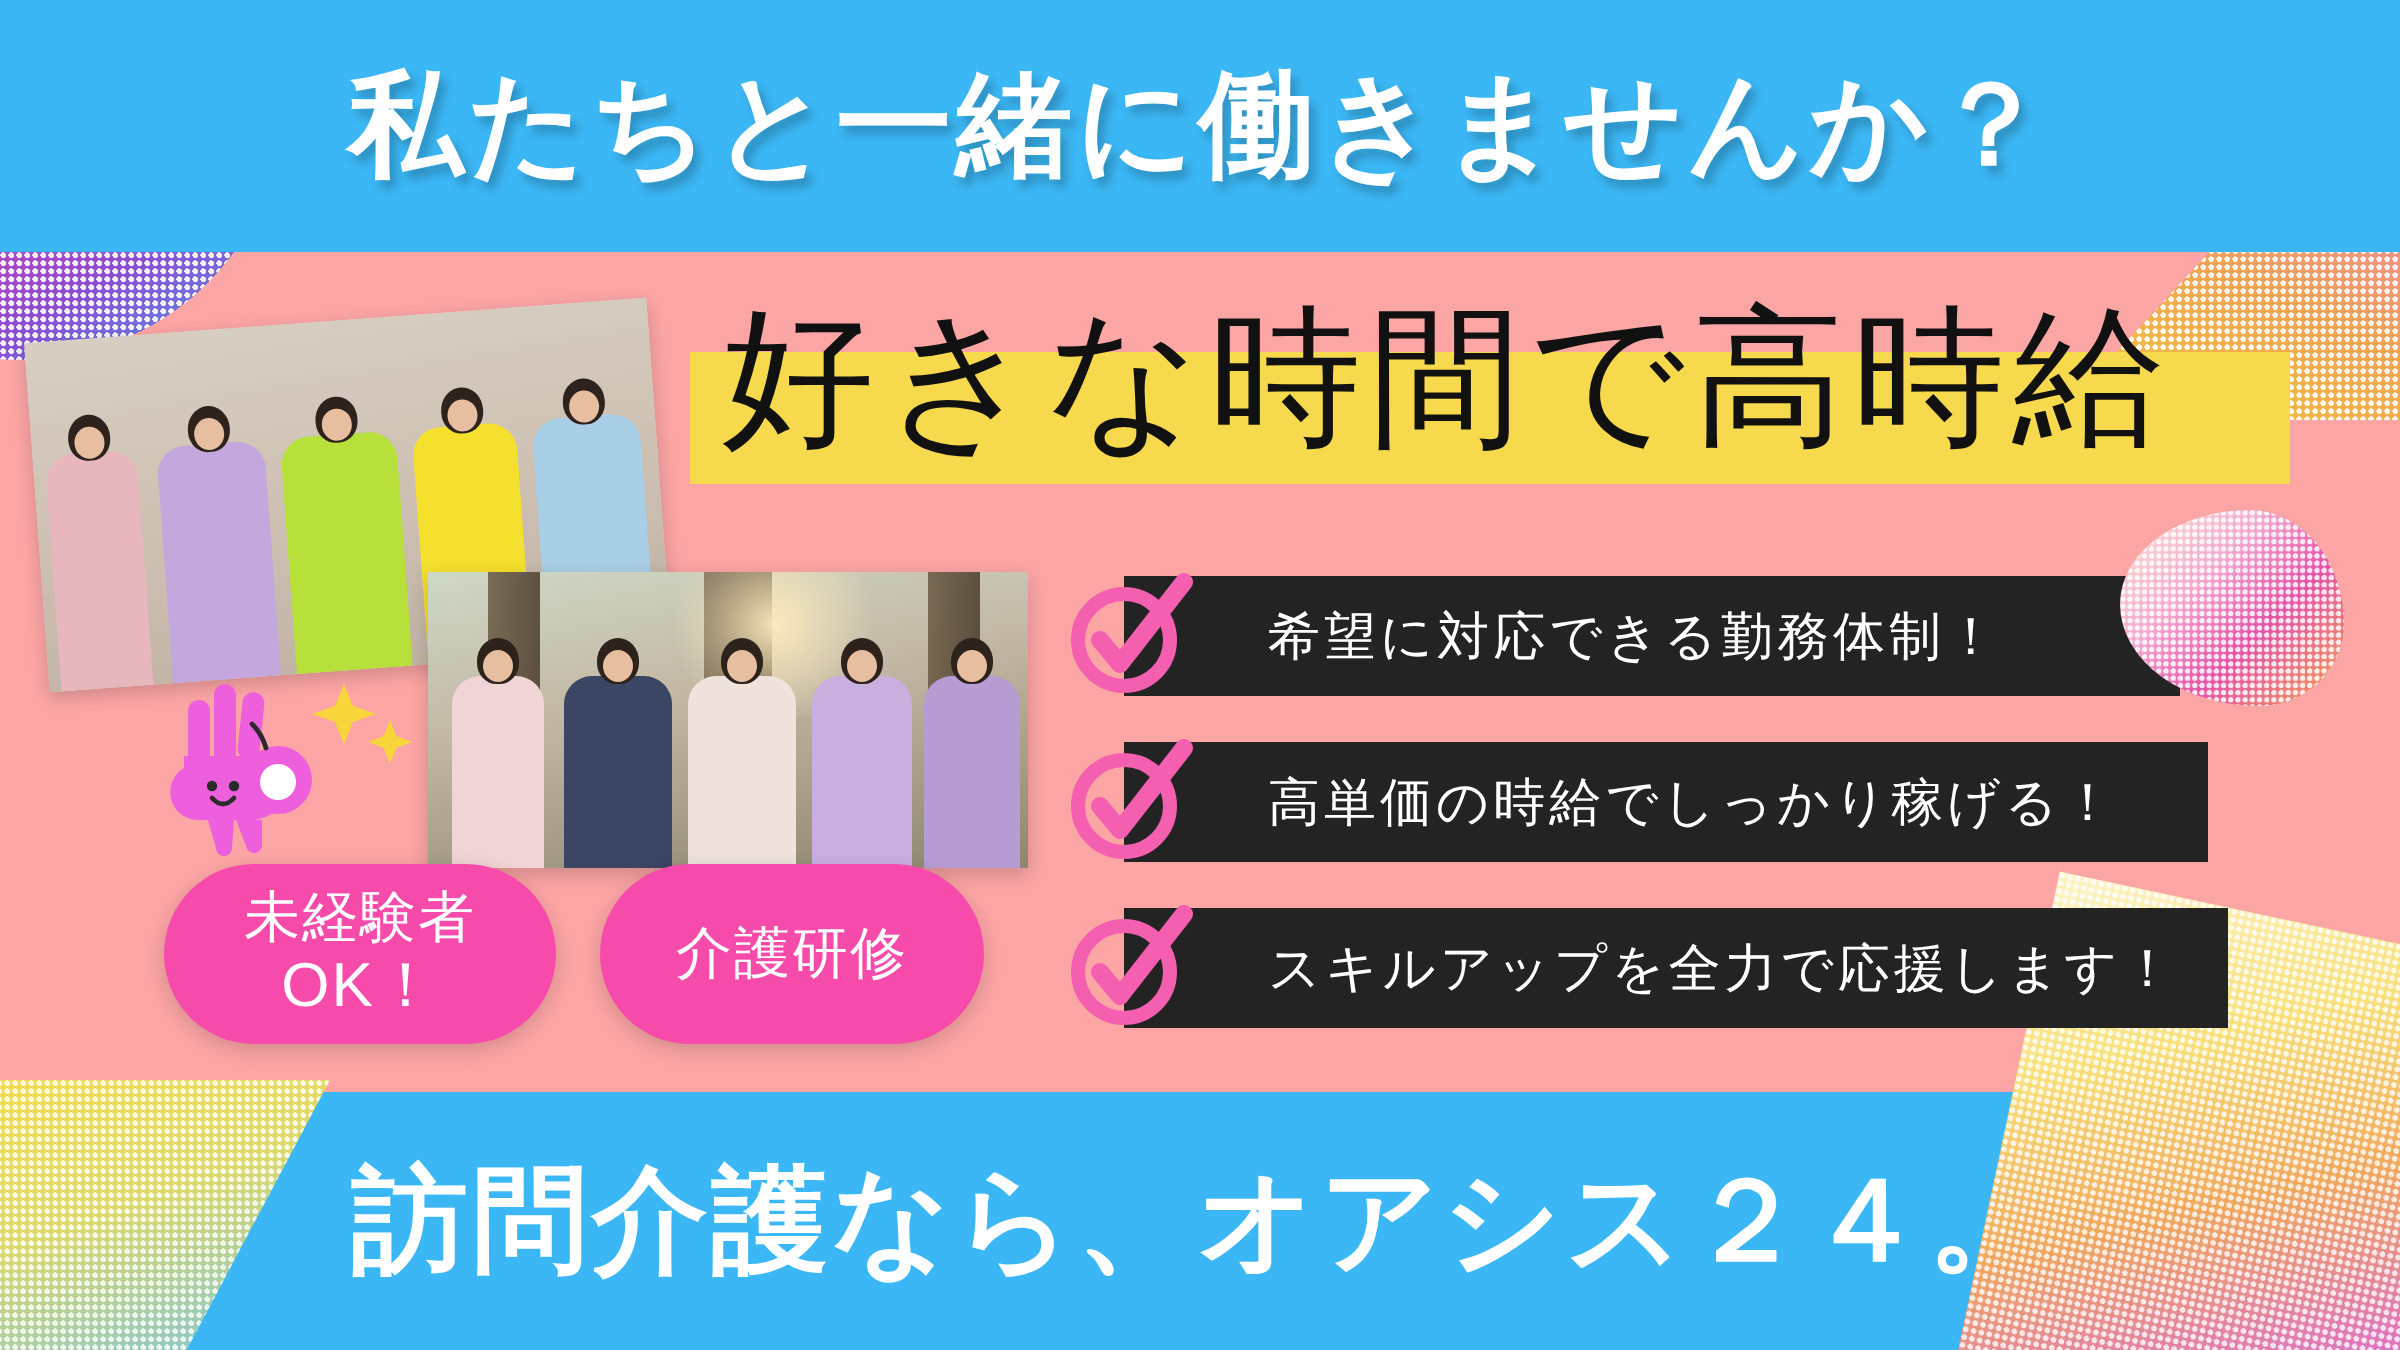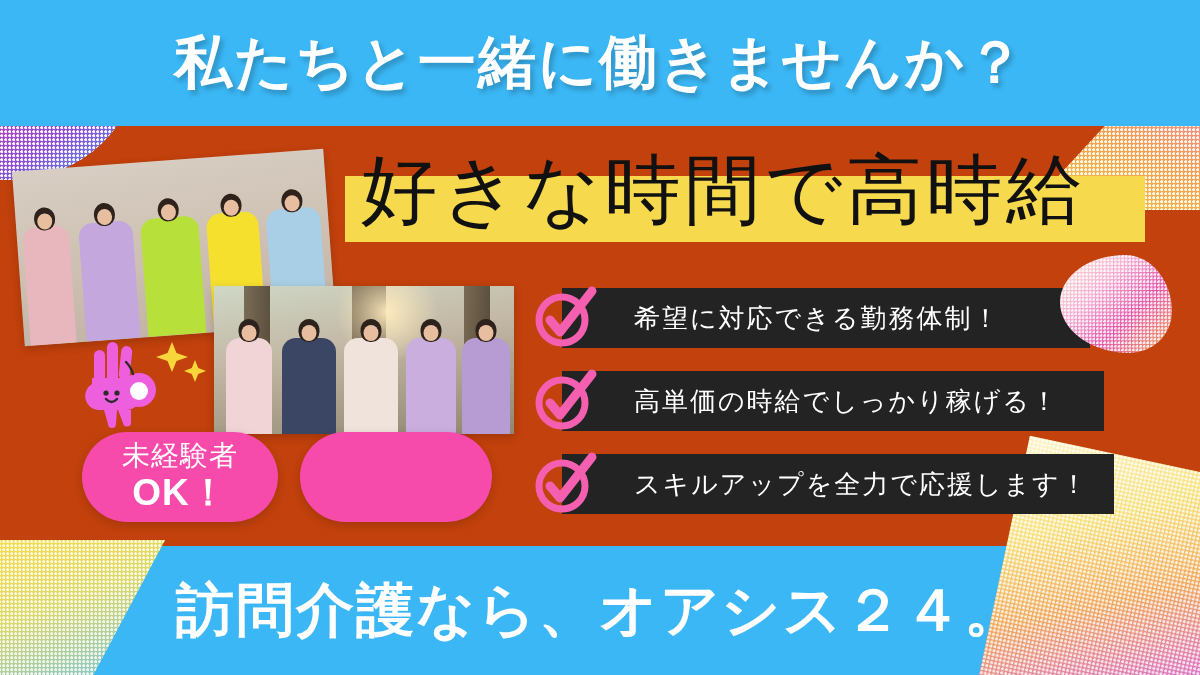--- a/index.html
+++ b/index.html
@@ -5,21 +5,21 @@
   * { box-sizing: border-box; margin: 0; padding: 0; }
   html, body {
     width: 1200px; height: 675px;
     background: #ffffff;
     font-family: "Liberation Sans", "DejaVu Sans", sans-serif;
     overflow: hidden;
   }
   #banner {
     position: relative;
     width: 1200px; height: 675px;
-    background: #c2410c;
+    background: #fca5a5;
     overflow: hidden;
   }
 
   
   .deco { position: absolute; pointer-events: none; }
 
   
   #deco-tl {
     left: -120px; top: -70px; width: 260px; height: 250px;
     border-radius: 50%;
@@ -157,21 +157,21 @@
     border-radius: 48px;
     color: #ffffff;
     display: flex; flex-direction: column;
     align-items: center; justify-content: center;
     box-shadow: 0 3px 10px rgba(0,0,0,.16);
     line-height: 1.14;
   }
   #badge-inexperienced { left: 82px; top: 432px; width: 196px; height: 90px; }
   #badge-training      { left: 300px; top: 432px; width: 192px; height: 90px; }
   .badge .l1 { font-size: 28px; letter-spacing: 1px; }
-  .badge .l2 { font-size: 37px; letter-spacing: 1px; font-weight: 700; }
+  .badge .l2 { font-size: 31px; letter-spacing: 1px; font-weight: 400; }
 
   
   .feature {
     position: absolute; left: 562px; height: 60px;
     background: var(--dark, #232323);
     display: flex; align-items: center;
     z-index: 8;
   }
   #feature-0 { top: 288px; width: 528px; }
   #feature-1 { top: 371px; width: 542px; }
@@ -289,20 +289,21 @@
   <svg id="sparkles" viewBox="0 0 60 55">
     <path d="M22 4 l4.5 11 L38 19 l-11.5 4 L22 34 l-4.5 -11 L6 19 l11.5 -4 z" fill="#f9d53c"></path>
     <path d="M45 22 l3.2 8 L56 33 l-7.8 3 L45 44 l-3.2 -8 L34 33 l7.8 -3 z" fill="#f9d53c"></path>
   </svg>
 
   <div class="badge" id="badge-inexperienced">
     <span class="l1">未経験者</span>
     <span class="l2">OK！</span>
   </div>
   <div class="badge" id="badge-training">
+    <span class="l1">介護研修</span>
   </div>
 
   <div class="feature" id="feature-0">
     <svg class="check-icon" viewBox="0 0 66 66">
       <circle cx="30" cy="35" r="23" fill="none" stroke="#f55fb0" stroke-width="7"></circle>
       <path d="M18 35 l10 12 L60 6" fill="none" stroke="#f55fb0" stroke-width="9" stroke-linecap="round" stroke-linejoin="round"></path>
     </svg>
     <span class="txt">希望に対応できる勤務体制！</span>
   </div>
   <div class="feature" id="feature-1">

